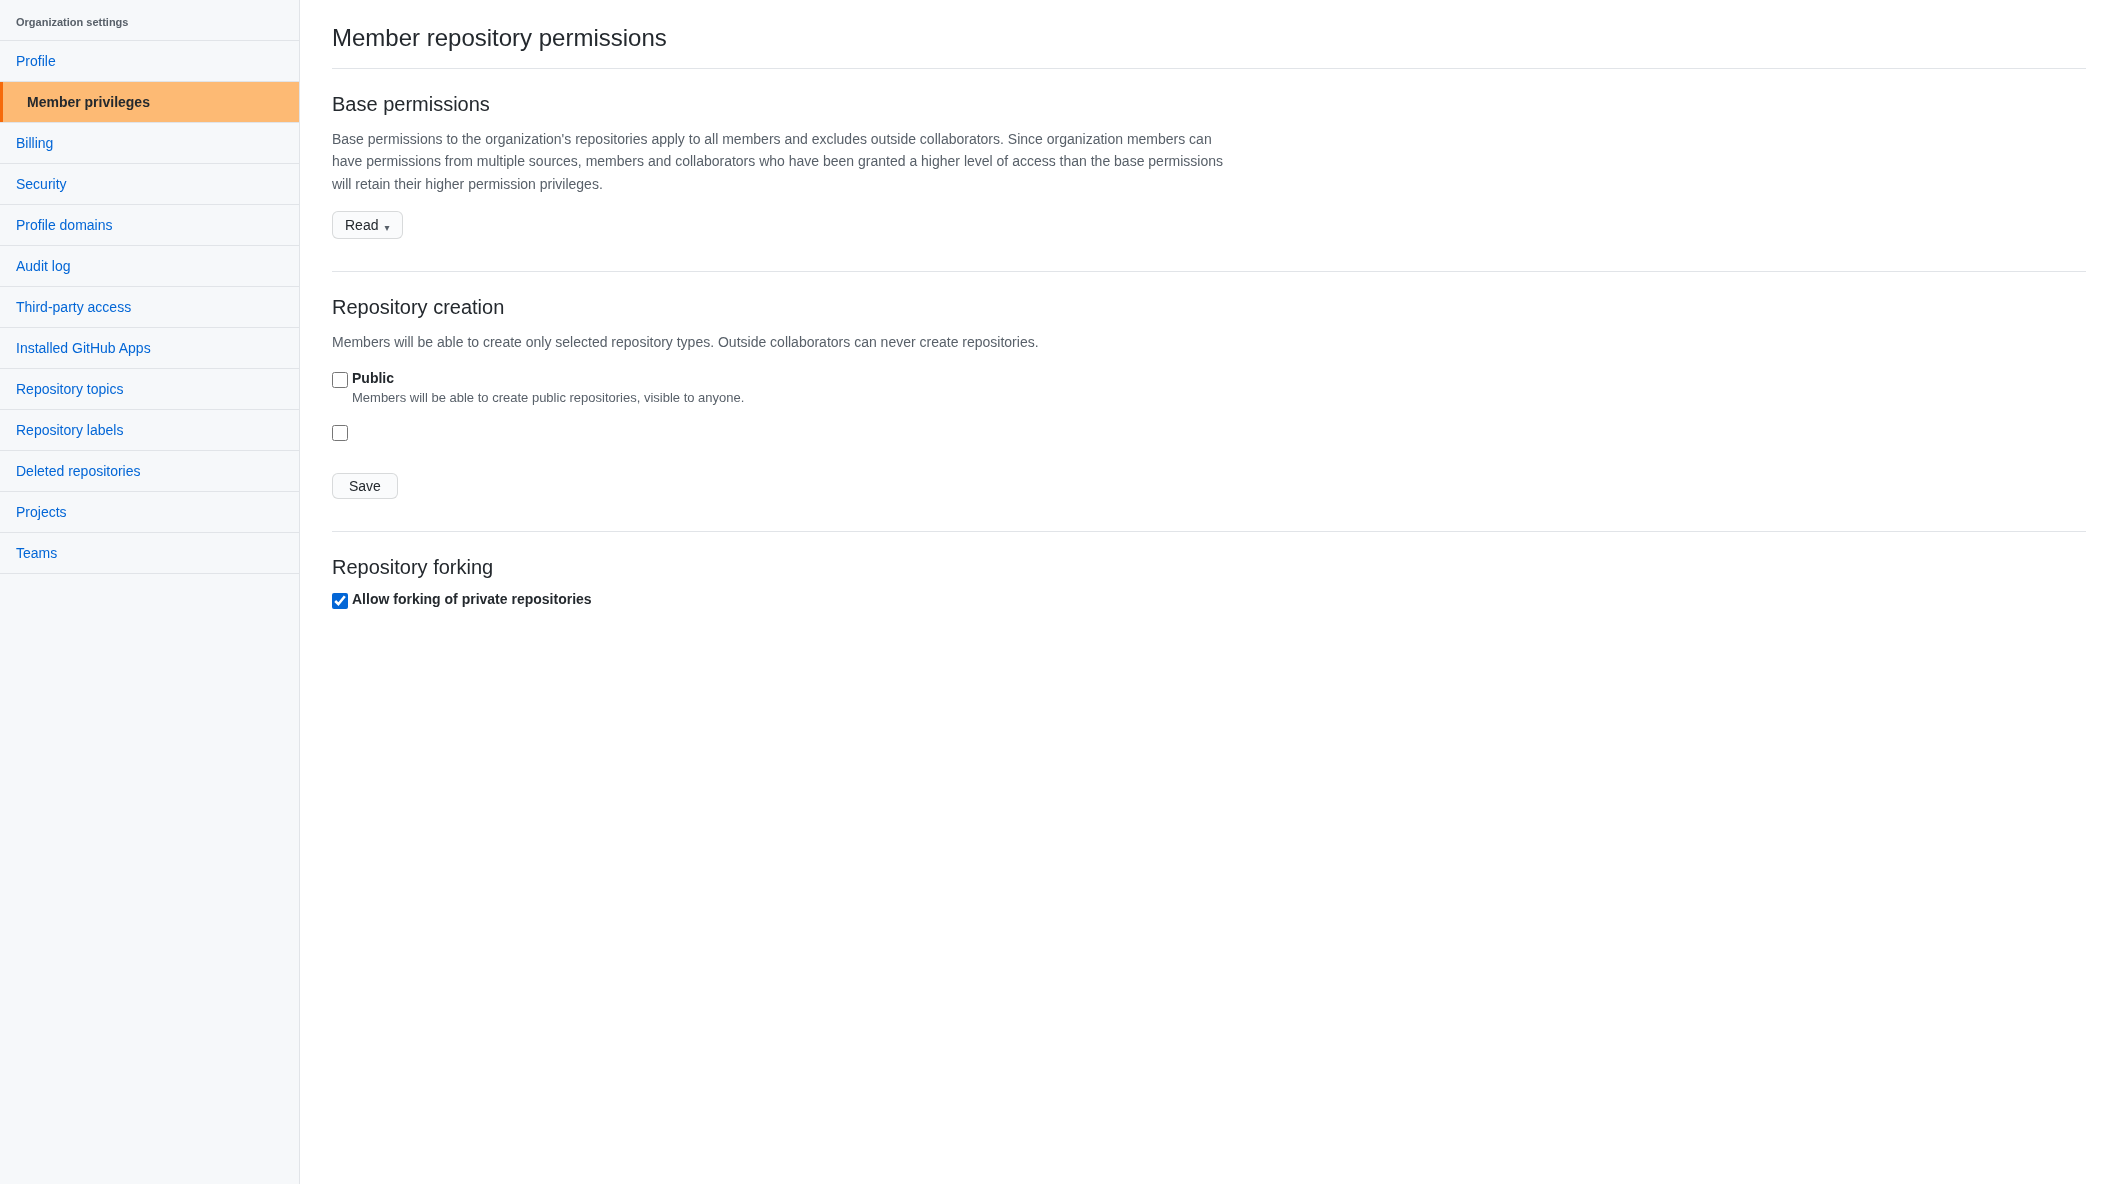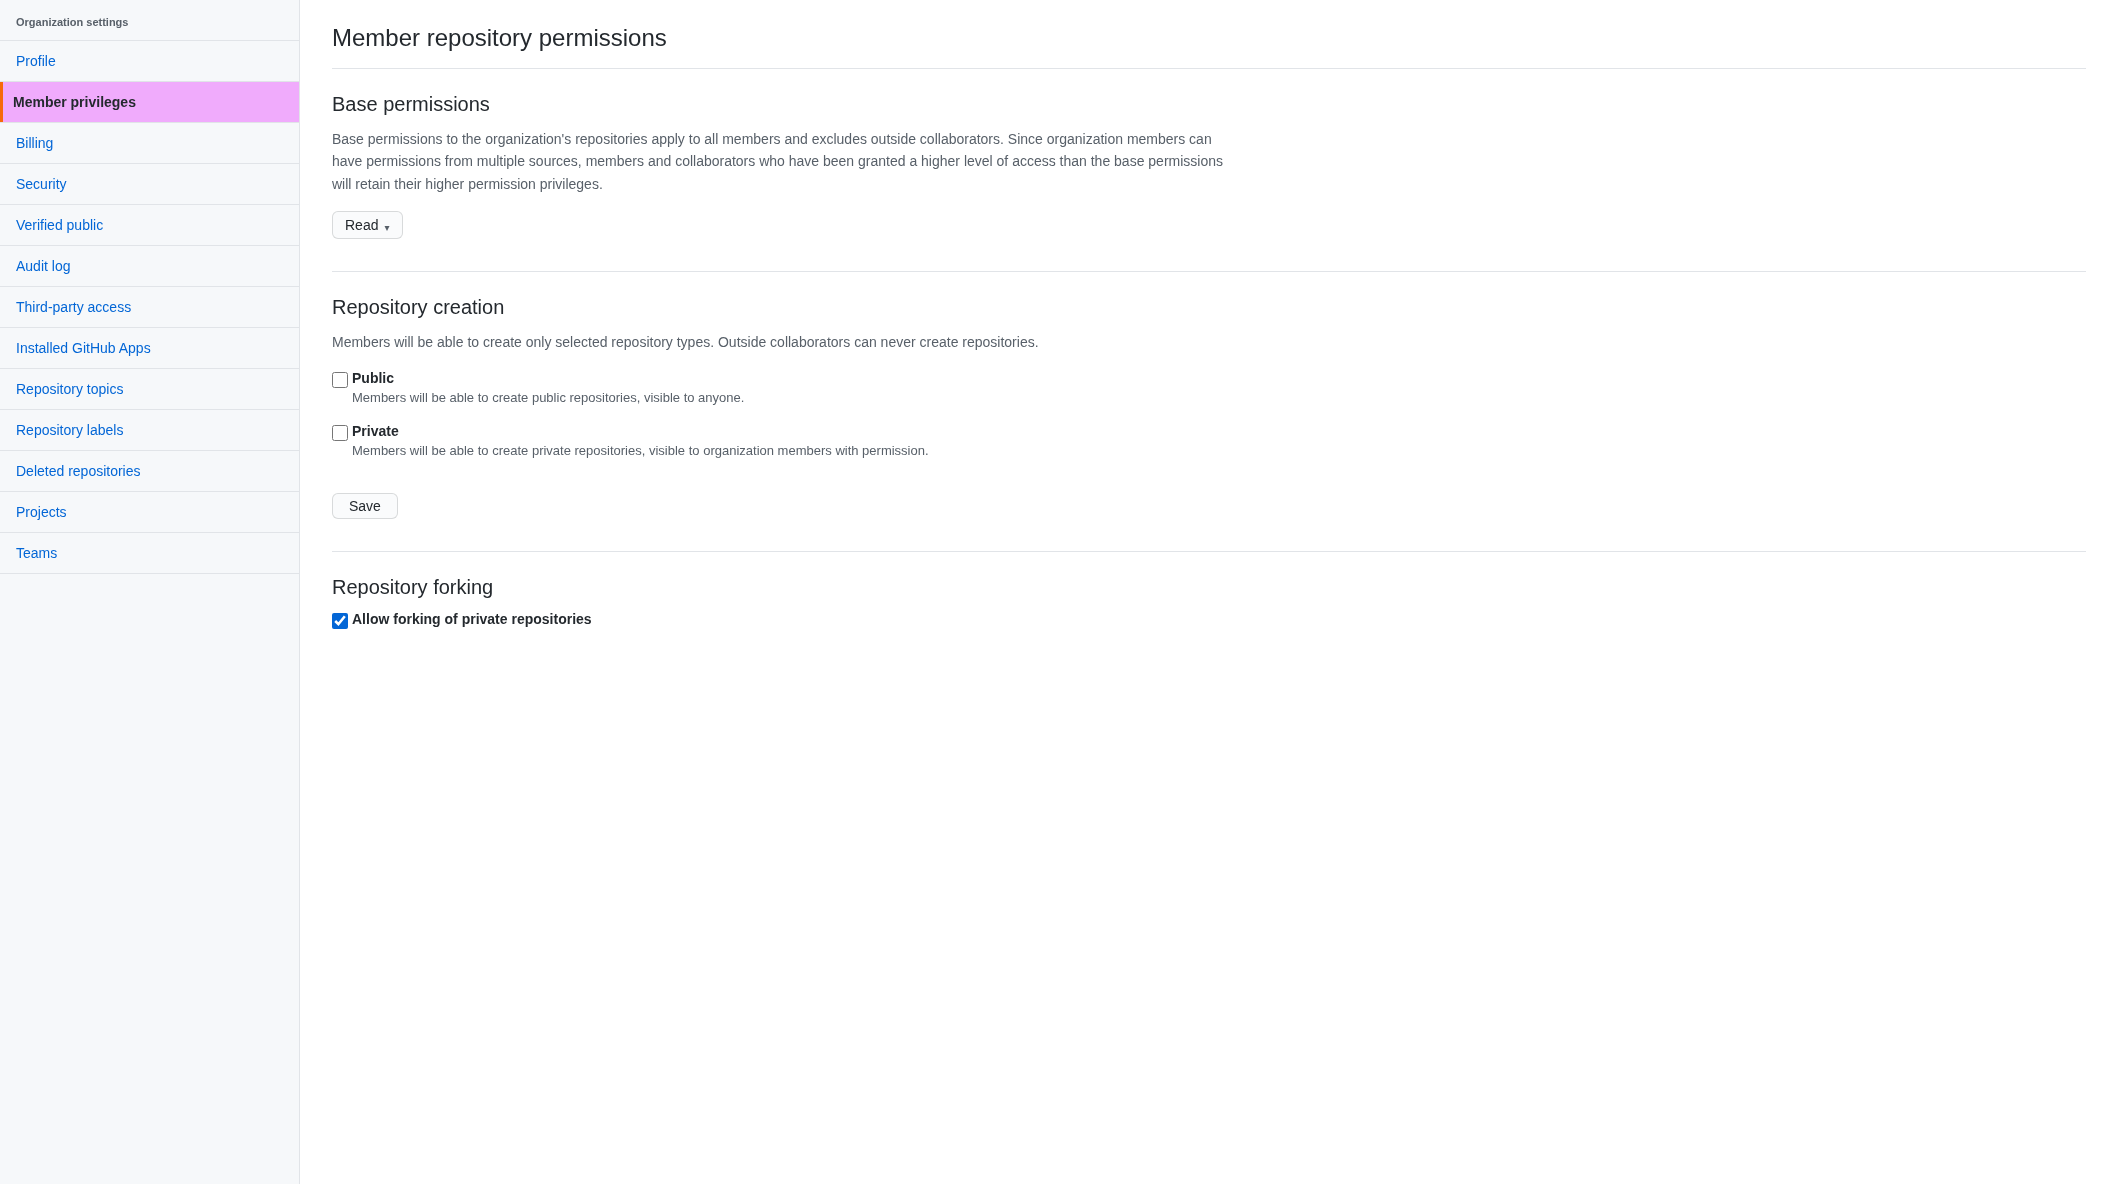--- a/index.html
+++ b/index.html
@@ -47,22 +47,22 @@
       padding: 12px 16px;
       color: #0366d6;
       text-decoration: none;
       font-size: 14px;
     }
 
     .sidebar-nav li.active a {
       color: #24292e;
       font-weight: 600;
       border-left: 3px solid #f66a0a;
-      padding-left: 10px;
-      background: #f0abfc;
+      padding-left: 24px;
+      background: #fdba74;
     }
 
     
     .main-content {
       flex: 1;
       padding: 24px 32px;
       overflow-y: auto;
     }
 
     .page-title {
@@ -182,21 +182,21 @@
       <li class="active">
         <a href="#">Member privileges</a>
       </li>
       <li>
         <a href="#">Billing</a>
       </li>
       <li>
         <a href="#">Security</a>
       </li>
       <li>
-        <a href="#">Verified public</a>
+        <a href="#">Profile domains</a>
       </li>
       <li>
         <a href="#">Audit log</a>
       </li>
       <li>
         <a href="#">Third-party access</a>
       </li>
       <li>
         <a href="#">Installed GitHub Apps</a>
       </li>
@@ -239,24 +239,20 @@
     <div class="checkbox-item">
       <input type="checkbox" id="public-repo" style="">
       <div>
         <div class="checkbox-label">Public</div>
         <div class="checkbox-description">Members will be able to create public repositories, visible to anyone.</div>
       </div>
     </div>
 
     <div class="checkbox-item">
       <input type="checkbox" id="private-repo" style="">
-      <div>
-        <div class="checkbox-label">Private</div>
-        <div class="checkbox-description">Members will be able to create private repositories, visible to organization members with permission.</div>
-      </div>
     </div>
 
     <button class="save-btn">Save</button>
   </section>
 
   <hr class="hr-divider">
 
   <section class="section forking-section">
     <h2 class="section-title">Repository forking</h2>
 

